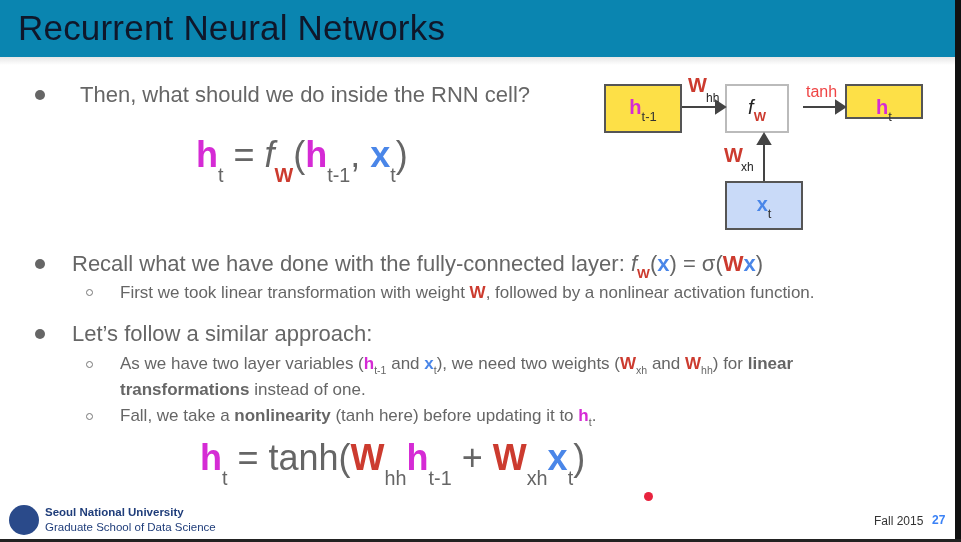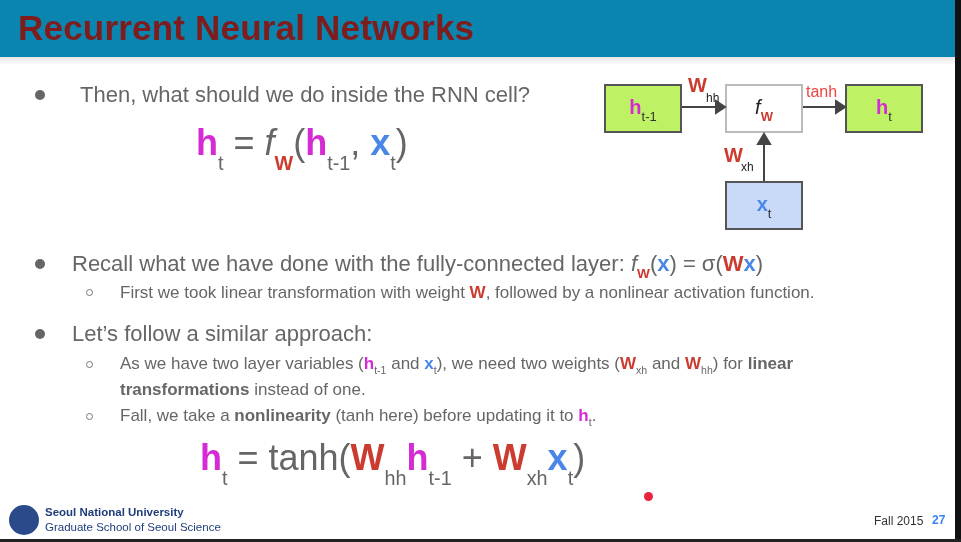--- a/index.html
+++ b/index.html
@@ -1,35 +1,35 @@
 <!DOCTYPE html>
 <html><head>
 <meta charset="utf-8">
 <style>
   html, body { margin:0; padding:0; }
   body { width:961px; height:542px; overflow:hidden; background:#ffffff; position:relative; font-family:"Liberation Sans", sans-serif; color:#666666; }
   .header { position:absolute; left:0; top:0; width:955px; height:57px; background:#0a85b0; }
   .header-shadow { position:absolute; left:0; top:57px; width:961px; height:8px; background:linear-gradient(#e6e6e6,#ffffff); }
   .right-edge { position:absolute; right:0; top:0; width:6px; height:542px; background:#111; }
-  .title { position:absolute; left:18px; top:8px; font-size:35px; color:#7f1d1d; letter-spacing:0.2px;font-weight:bold; }
+  .title { position:absolute; left:18px; top:8px; font-size:35px; color:#0f172a; letter-spacing:0.2px; }
   .bullet { position:absolute; width:10px; height:10px; border-radius:50%; background:#666; }
   .subbullet { position:absolute; width:7px; height:7px; border-radius:50%; border:1px solid #777; box-sizing:border-box; }
   .txt { position:absolute; white-space:nowrap; }
   .l1 { font-size:22px; }
   .l2 { font-size:17px; }
   .mag { color:#d52bd5; font-weight:bold; }
   .blu { color:#4a86e8; font-weight:bold; }
   .red { color:#cc3b2f; font-weight:bold; }
   .b { font-weight:bold; }
   .sub { font-size:0.62em; vertical-align:-0.5em; font-weight:normal; color:#666; }
   .eq { position:absolute; white-space:nowrap; font-size:36px; color:#666; }
   .eq .sub { font-size:0.55em; vertical-align:-0.75em; }
   .it { font-style:italic; }
   .box { position:absolute; border:2px solid #555; box-sizing:border-box; text-align:center; }
-  .pink { background:#bef264; }
+  .pink { background:#fde047; }
   .bluebox { background:#c9daf8; }
   .white { background:#ffffff; border-color:#bbb; }
   .boxlbl { position:absolute; left:0; right:0; top:10px; font-size:20px; }
   .boxlbl .sub { font-size:0.65em; color:#333; }
   .diag-lbl { position:absolute; font-size:16px; color:#ef4444; }
   .diag-W { position:absolute; font-size:20px; color:#cc3b2f; font-weight:bold; }
   .diag-sub { position:absolute; font-size:12px; color:#222; }
   .footer-line { position:absolute; left:0; bottom:0; width:961px; height:3px; background:#222; }
   .logo { position:absolute; left:9px; top:505px; width:30px; height:30px; border-radius:50%; background:#2a4a8a; }
   .uni1 { position:absolute; left:45px; top:506px; font-size:11.5px; color:#1f3d7a; font-weight:bold; }
@@ -42,32 +42,32 @@
 <body>
 
 <div class="header"></div>
 <div class="title">Recurrent Neural Networks</div>
 <div class="header-shadow"></div>
 <div class="right-edge"></div>
 
 <div class="bullet" style="left:35px;top:90px;"></div>
 <div class="txt l1" style="left:72px;top:82px;margin-left:8px;">Then, what should we do inside the RNN cell?</div>
 
-<div class="eq" style="left:196px;top:122px;">
+<div class="eq" style="left:196px;top:134px;">
   <span class="mag">h</span><span class="sub">t</span><span> = </span><span class="it">f</span><span class="sub red" style="color:#cc3b2f;font-weight:bold;">W</span><span>(</span><span class="mag">h</span><span class="sub">t-1</span><span>, </span><span class="blu">x</span><span class="sub">t</span><span>)</span>
 </div>
 
 <div>
   <div class="box pink" style="left:604px;top:84px;width:78px;height:49px;">
     <div class="boxlbl"><span class="mag">h</span><span class="sub">t-1</span></div>
   </div>
-  <div class="box white" style="left:725px;top:84px;width:78px;height:49px;">
+  <div class="box white" style="left:725px;top:84px;width:64px;height:49px;">
     <div class="boxlbl" style="color:#222;"><span class="it">f</span><span class="sub" style="color:#cc3b2f;font-weight:bold;">W</span></div>
   </div>
-  <div class="box pink" style="left:845px;top:84px;width:78px;height:49px;">
+  <div class="box pink" style="left:845px;top:84px;width:78px;height:35px;">
     <div class="boxlbl"><span class="mag">h</span><span class="sub">t</span></div>
   </div>
   <div class="box bluebox" style="left:725px;top:181px;width:78px;height:49px;">
     <div class="boxlbl"><span class="blu">x</span><span class="sub">t</span></div>
   </div>
   <svg width="961" height="542" style="position:absolute;left:0;top:0;pointer-events:none;">
     <g stroke="#444" stroke-width="2" fill="#444">
       <line x1="682" y1="107" x2="716" y2="107"></line>
       <polygon points="716,101 725,107 716,113"></polygon>
       <line x1="803" y1="107" x2="836" y2="107"></line>
@@ -109,16 +109,16 @@
 </div>
 
 <div class="eq" style="left:200px;top:437px;">
   <span class="mag">h</span><span class="sub">t</span><span> = tanh(</span><span class="red">W</span><span class="sub">hh</span><span class="mag">h</span><span class="sub">t-1</span><span> + </span><span class="red">W</span><span class="sub">xh</span><span class="blu">x</span><span class="sub">t</span><span>)</span>
 </div>
 
 <div class="laser"></div>
 
 <div class="logo"></div>
 <div class="uni1">Seoul National University</div>
-<div class="uni2">Graduate School of Seoul Science</div>
+<div class="uni2">Graduate School of Data Science</div>
 <div class="term">Fall 2015</div>
 <div class="page">27</div>
 <div class="footer-line"></div>
 
 </body></html>

